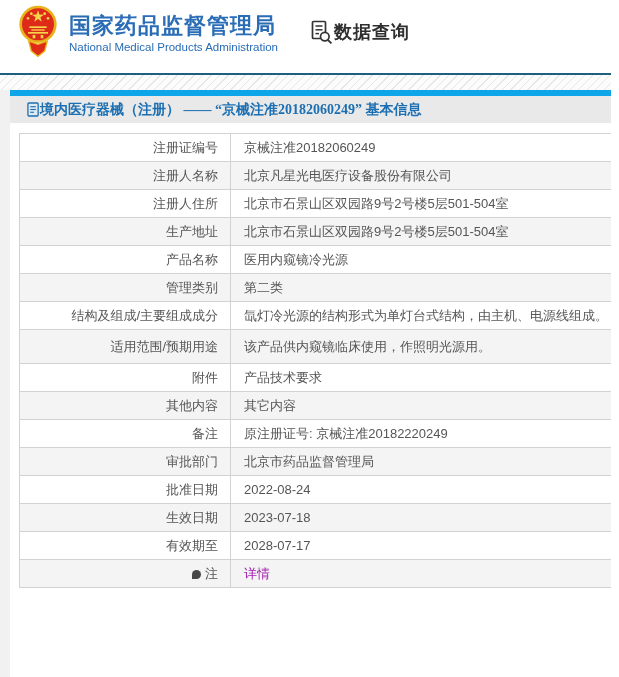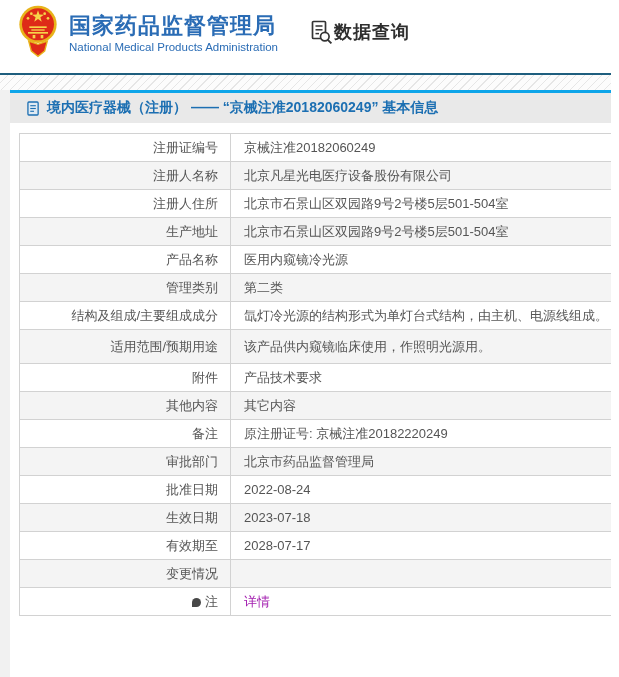--- a/index.html
+++ b/index.html
@@ -32,22 +32,22 @@
   
   .teal-line { position:absolute; top:73px; left:0; width:100%; height:2px; background:#1e5e7e; }
   .hatch {
     position:absolute; top:75px; left:0; width:100%; height:15px;
     background: repeating-linear-gradient(135deg, #fcfcfc 0 5px, #e6e6e6 5px 6px);
   }
   .left-strip { position:absolute; top:90px; left:0; width:10px; height:587px; background:#f1f1f1; }
   
   .panel { position:absolute; top:90px; left:10px; width:609px; height:587px; background:#fff; }
   .title-bar {
-    height:33px; background:#e9e9e9; border-top:3px solid #0ea5e9;
-    display:flex; align-items:center; padding-left:17px; gap:7px;
+    height:33px; background:#e9e9e9; border-top:6px solid #0ea5e9;
+    display:flex; align-items:center; padding-left:17px; font-family:Liberation Serif, serif;
   }
   .title-text { font-size:14px; font-weight:bold; color:#1c6fb2; white-space:nowrap; }
   
   table.info {
     border-collapse: collapse;
     margin: 10px 0 0 9px;
     width: 600px;
     table-layout: fixed;
   }
   table.info td {
@@ -176,24 +176,20 @@
           </tr>
           <tr>
             <td class="label"><span>生效日期</span></td>
             <td class="value"><span>2023-07-18</span></td>
           </tr>
           <tr>
             <td class="label"><span>有效期至</span></td>
             <td class="value"><span>2028-07-17</span></td>
           </tr>
           <tr>
-            <td class="label"><span>变更情况</span></td>
-            <td class="value"><span></span></td>
-          </tr>
-          <tr>
             <td class="label"><span class="note-icon"></span><span>注</span></td>
             <td class="value"><a class="details-link" href="#">详情</a></td>
           </tr>
         </tbody>
     </table>
   </div>
 
 </div>
 
 </body></html>

